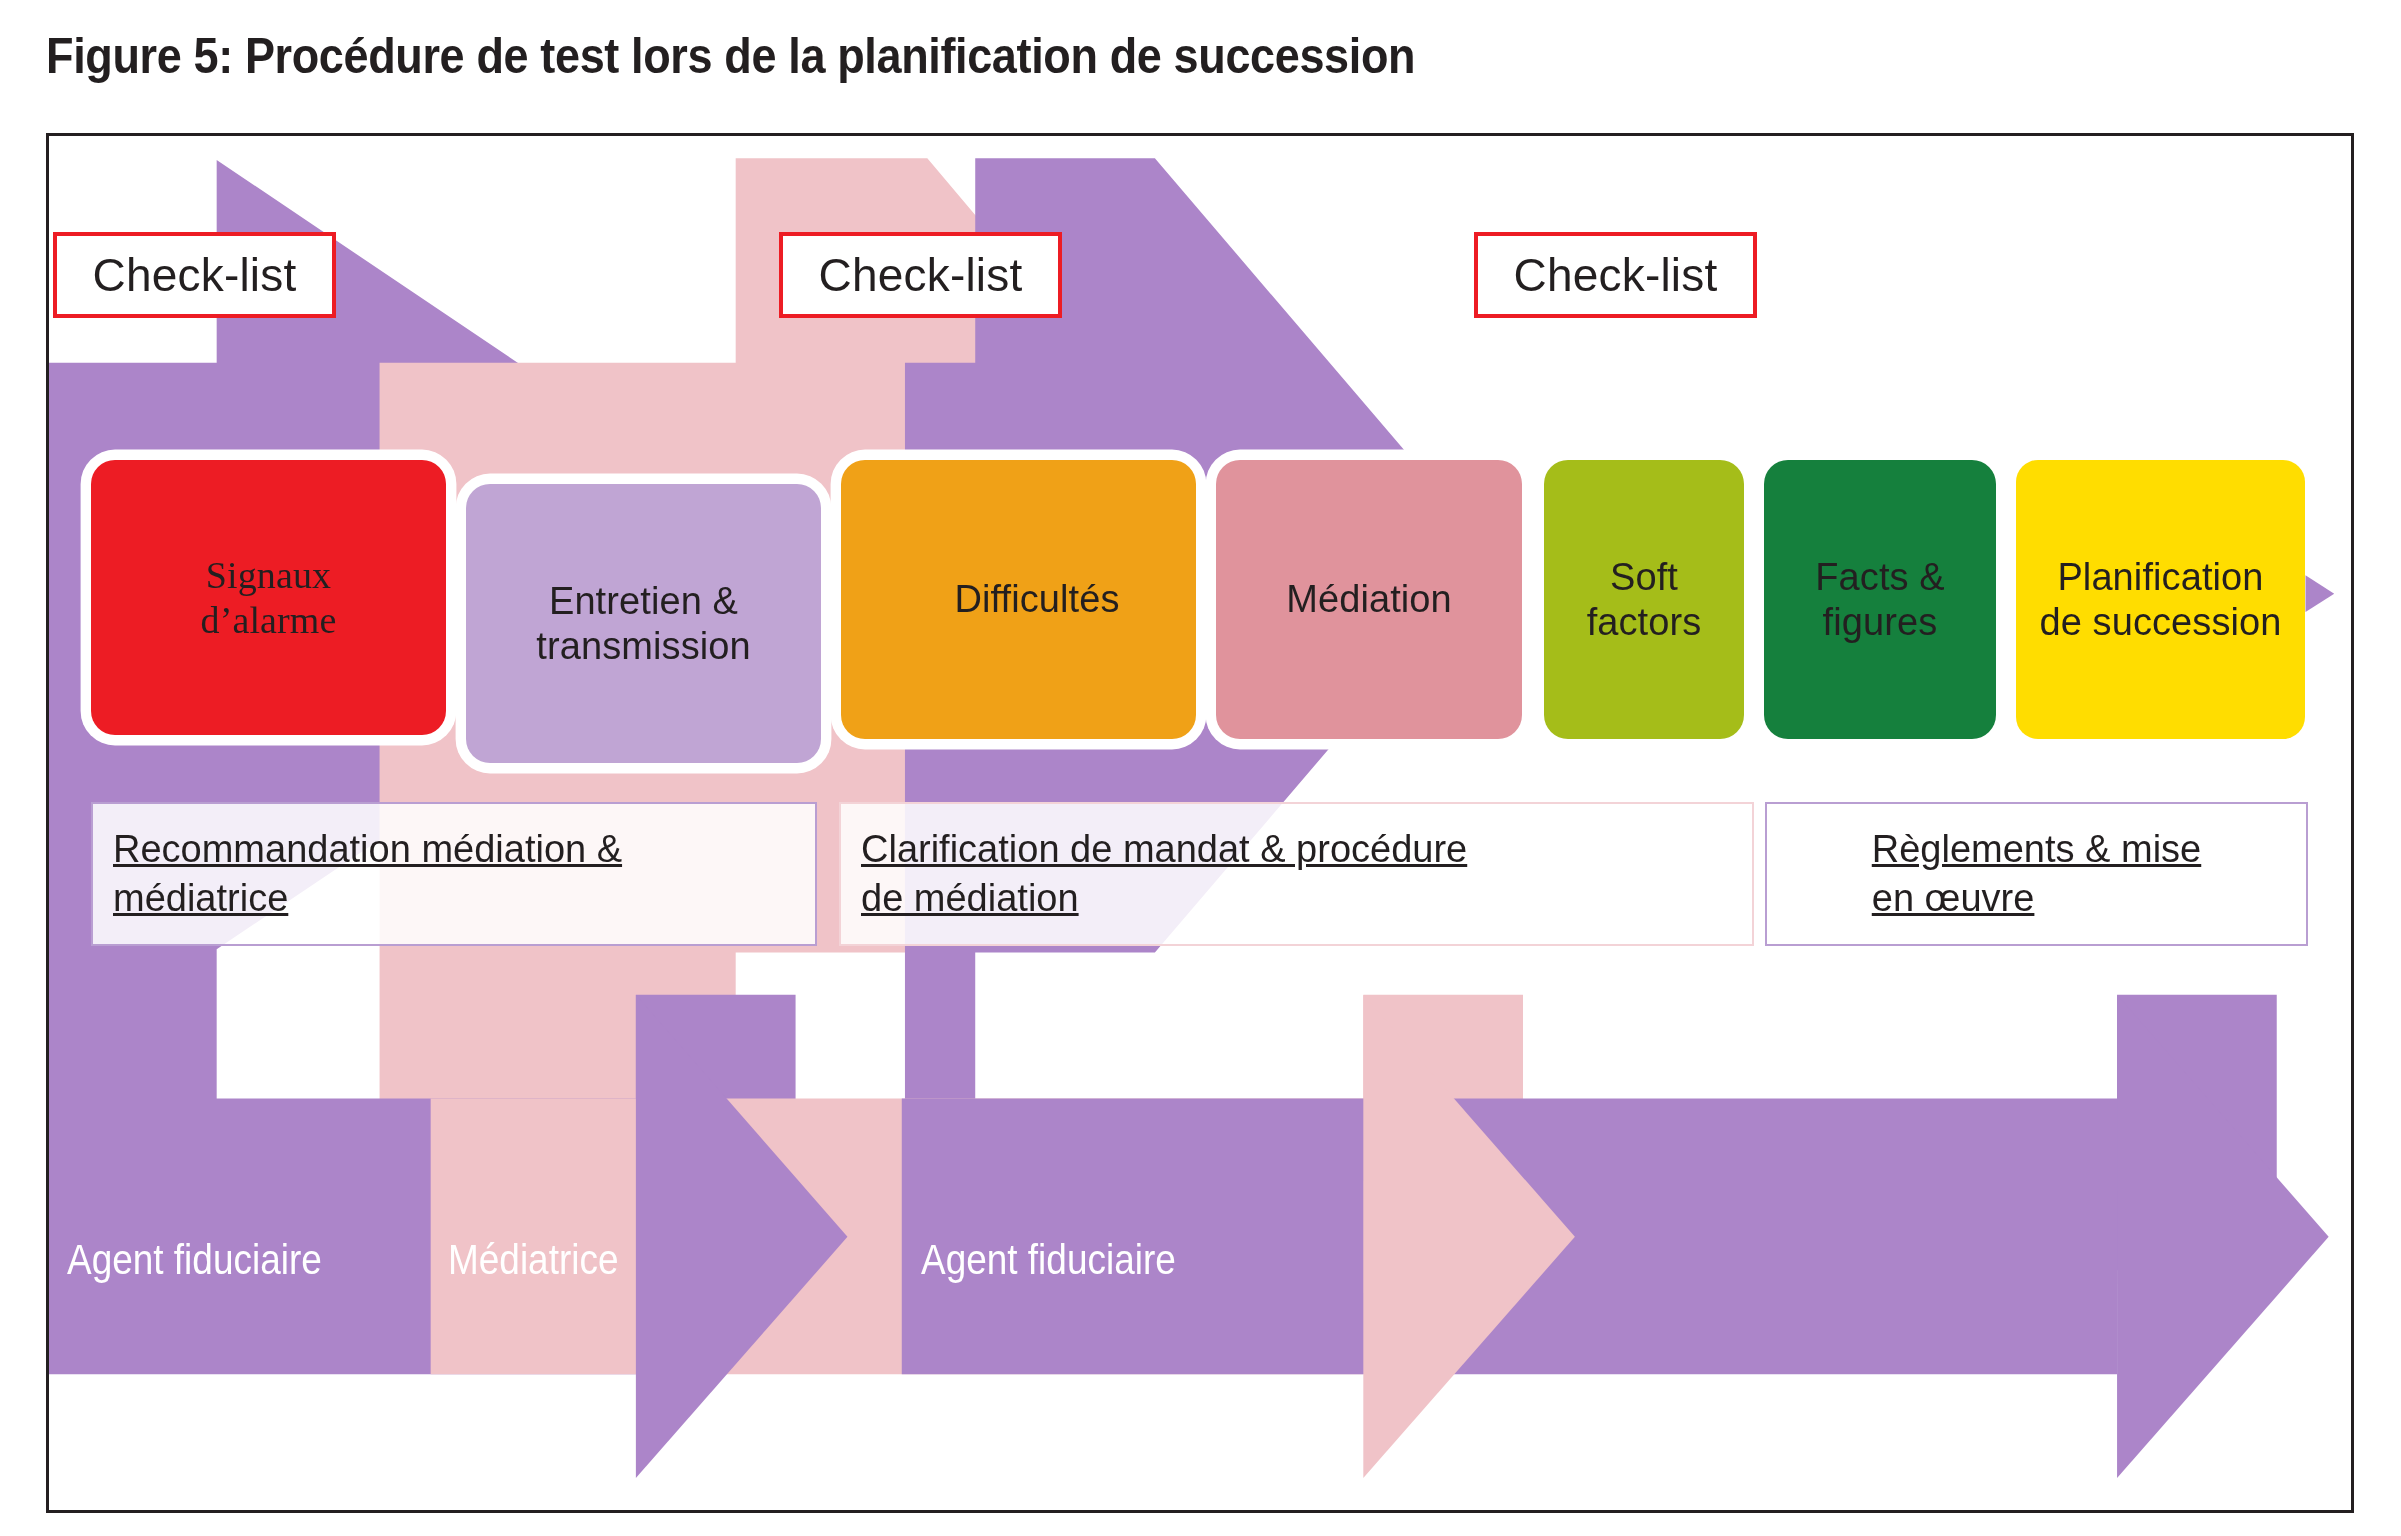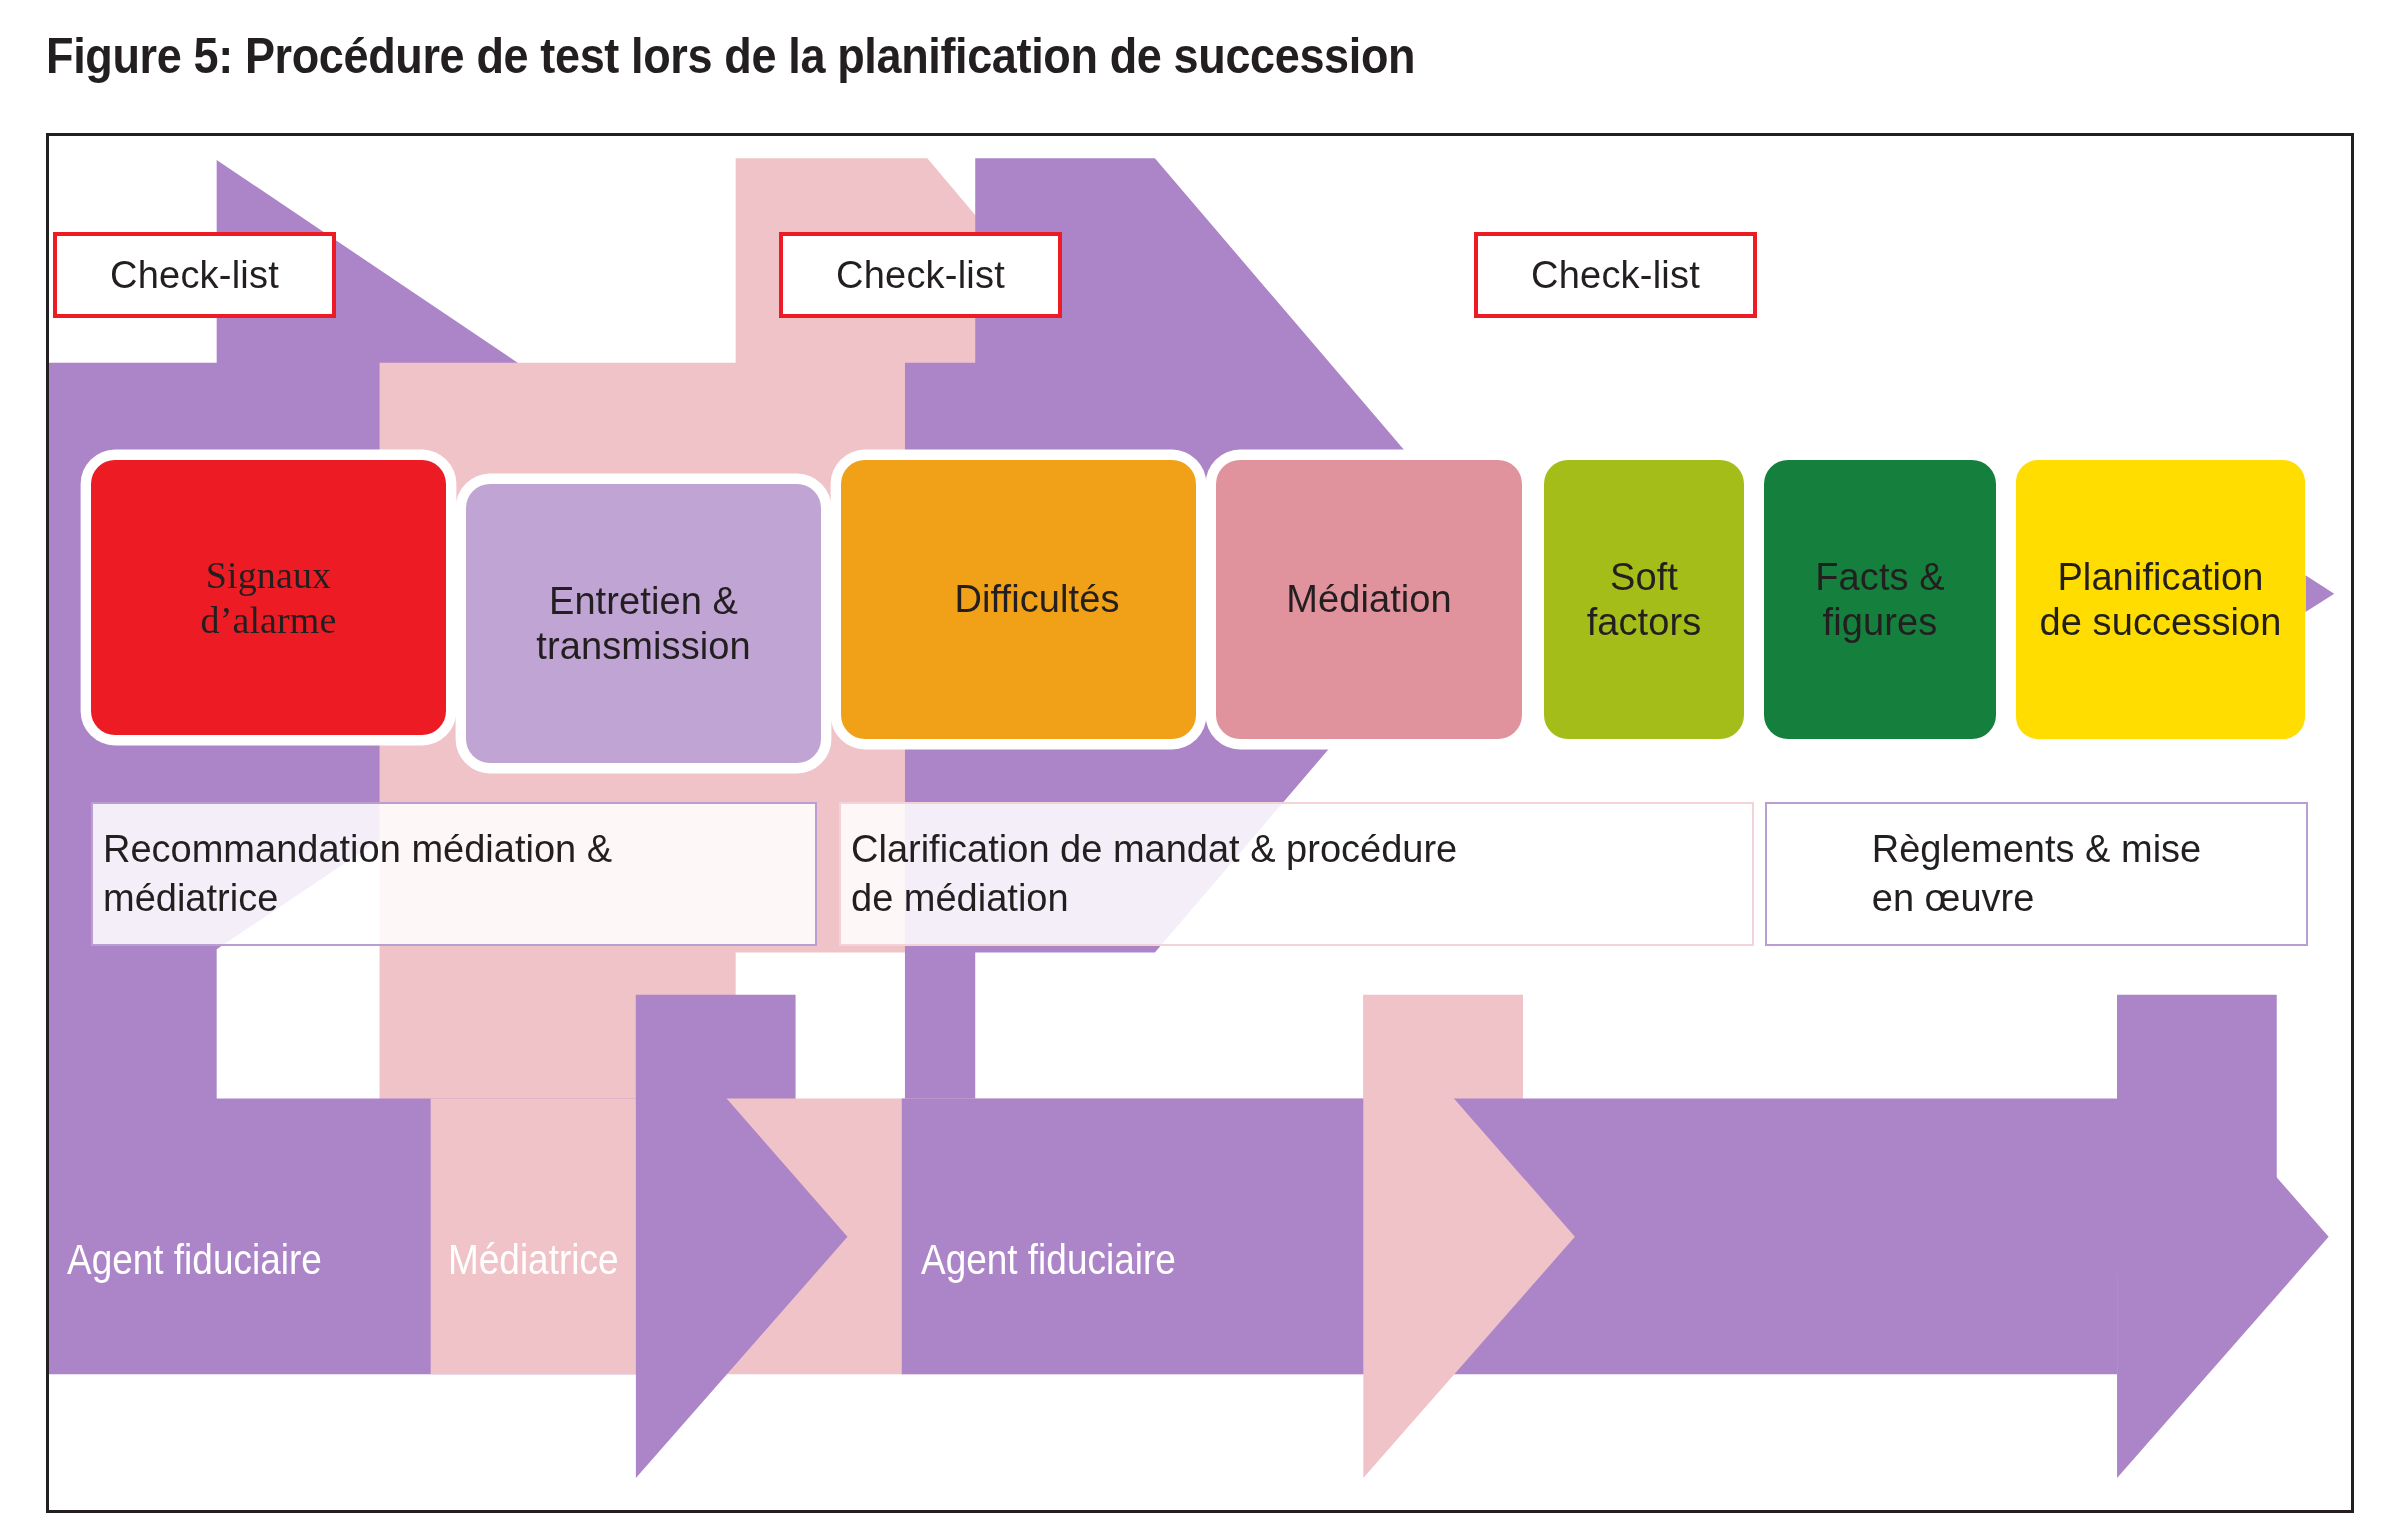--- a/index.html
+++ b/index.html
@@ -36,21 +36,21 @@
   .layer{position:absolute;left:0;top:0;width:100%;height:100%;}
   svg.layer{pointer-events:none;}
 
   
   .checklist{
     position:absolute;
     border:4px solid #ed1c24;
     background:#ffffff;
     box-sizing:border-box;
     display:flex;align-items:center;justify-content:center;
-    font-size:38px;
+    font-size:46px;
     color:#231f20;
     letter-spacing:0.2px;
   }
 
   
   .stage{
     position:absolute;
     box-sizing:border-box;
     border-radius:24px;
     display:flex;align-items:center;justify-content:center;
@@ -61,24 +61,25 @@
     letter-spacing:0.1px;
   }
   .stage.ring{ box-shadow:0 0 0 10.4px #ffffff; }
 
   
   .caption{
     position:absolute;
     box-sizing:border-box;
     background:rgba(255,255,255,0.86);
     display:flex;align-items:center;
-    padding:0 10px;
+    padding:0 20px;
     font-size:38px;
     line-height:1.30;
     color:#231f20;
+    text-decoration:underline;
   }
 
   
   .rolelabel{
     position:absolute;
     color:#ffffff;
     font-size:42px;
     white-space:nowrap;
     transform:scaleX(0.88);
     transform-origin:left center;

